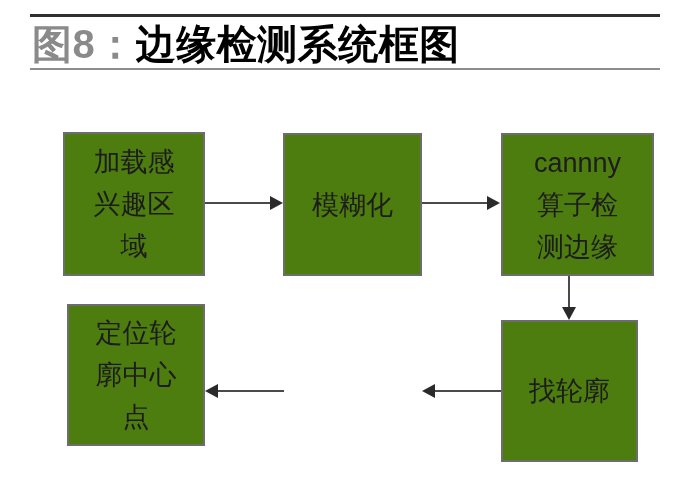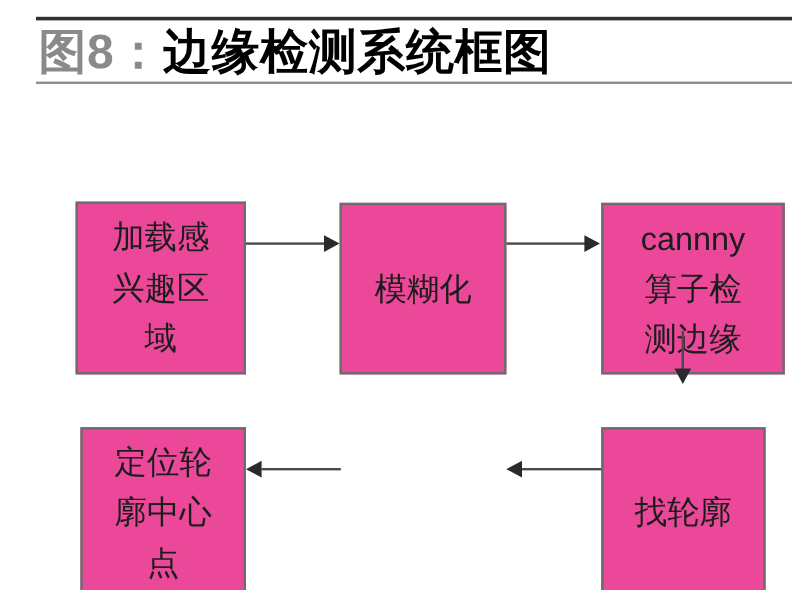--- a/index.html
+++ b/index.html
@@ -62,38 +62,37 @@
     left: 0;
     top: 0;
     width: 675px;
     height: 492px;
   }
 
   .node {
     position: absolute;
     box-sizing: border-box;
     border: 2px solid #6d6d6d;
-    background: #ec4899;
+    background: #4d7c0f;
     display: flex;
     align-items: center;
     justify-content: center;
     text-align: center;
     color: #1c1c1c;
     font-size: 27px;
     font-weight: normal;
     line-height: 42px;
     letter-spacing: 0px;
     white-space: pre-line;
-    margin-top: 36px;
   }
 
   #node-load-roi      { left: 63px;  top: 132px; width: 142px; height: 144px; }
   #node-blur          { left: 283px; top: 133px; width: 139px; height: 143px; }
   #node-canny         { left: 501px; top: 133px; width: 153px; height: 143px; }
-  #node-locate-center { left: 67px;  top: 320px; width: 138px; height: 142px; }
+  #node-locate-center { left: 67px;  top: 304px; width: 138px; height: 142px; }
   #node-draw-contour  { left: 284px; top: 319px; width: 138px; height: 144px; }
   #node-find-contour  { left: 501px; top: 320px; width: 137px; height: 142px; }
 
   
   .conn {
     position: absolute;
   }
   .conn-line-h {
     position: absolute;
     height: 2px;

